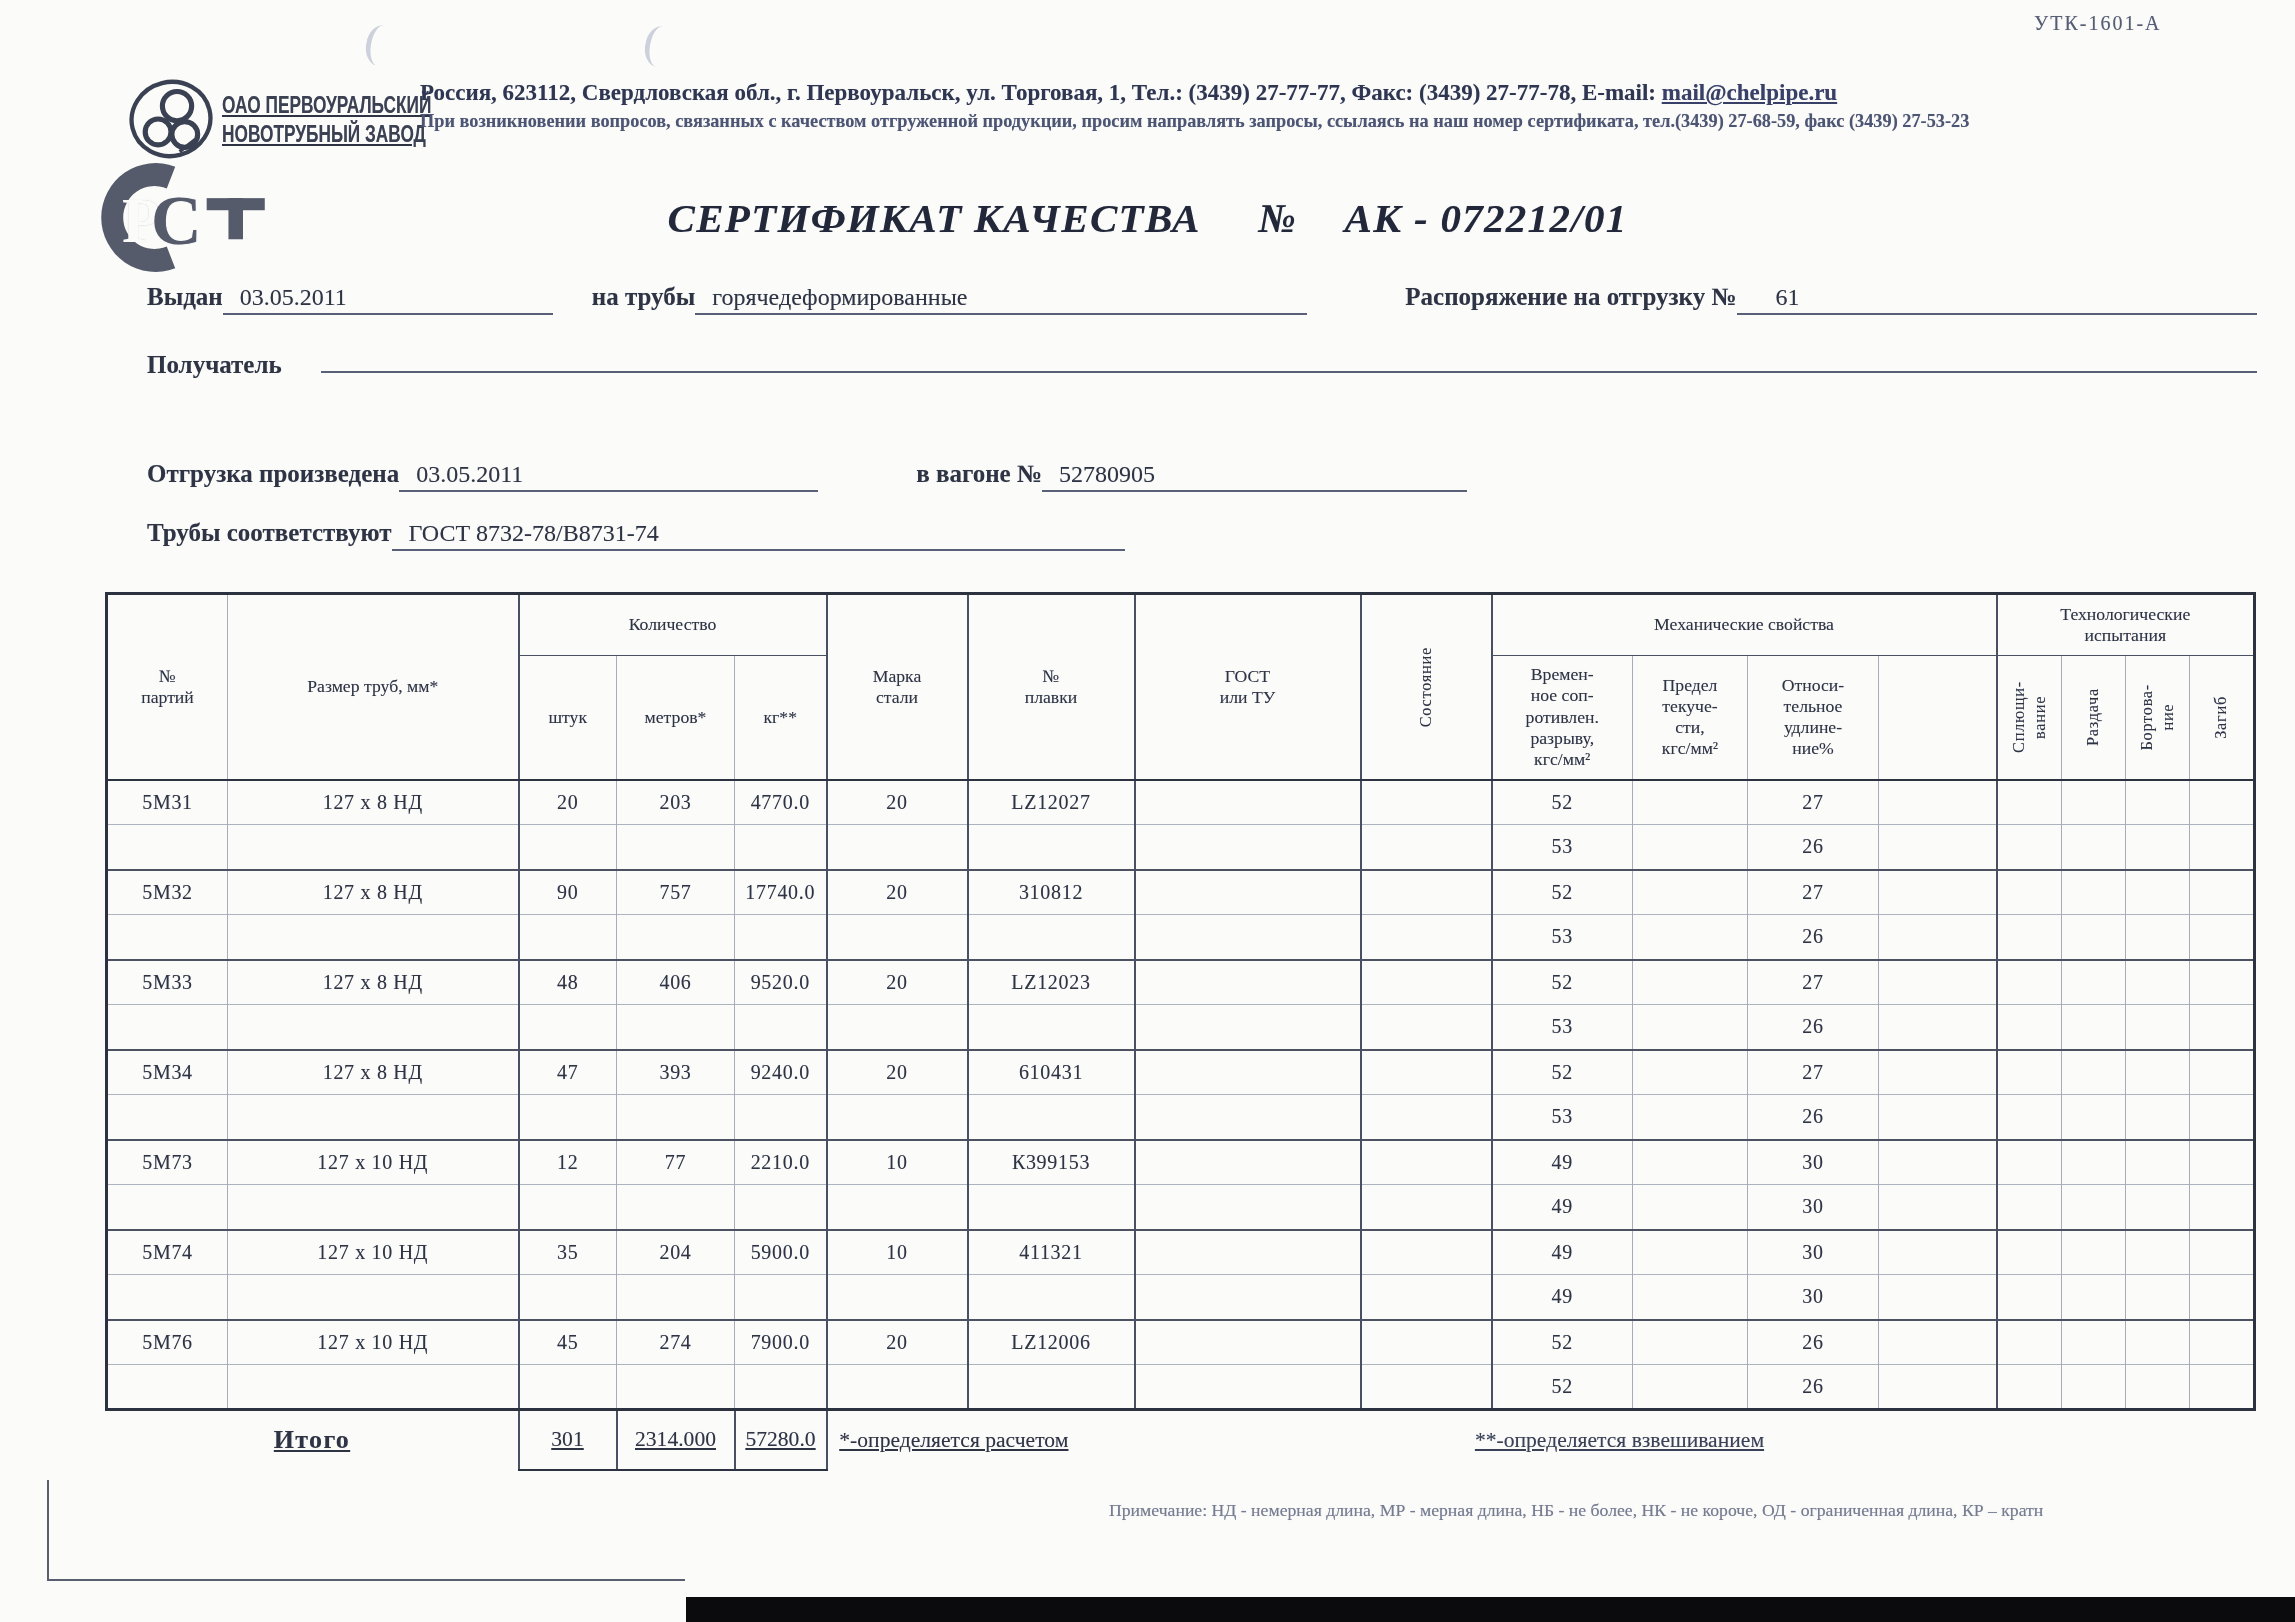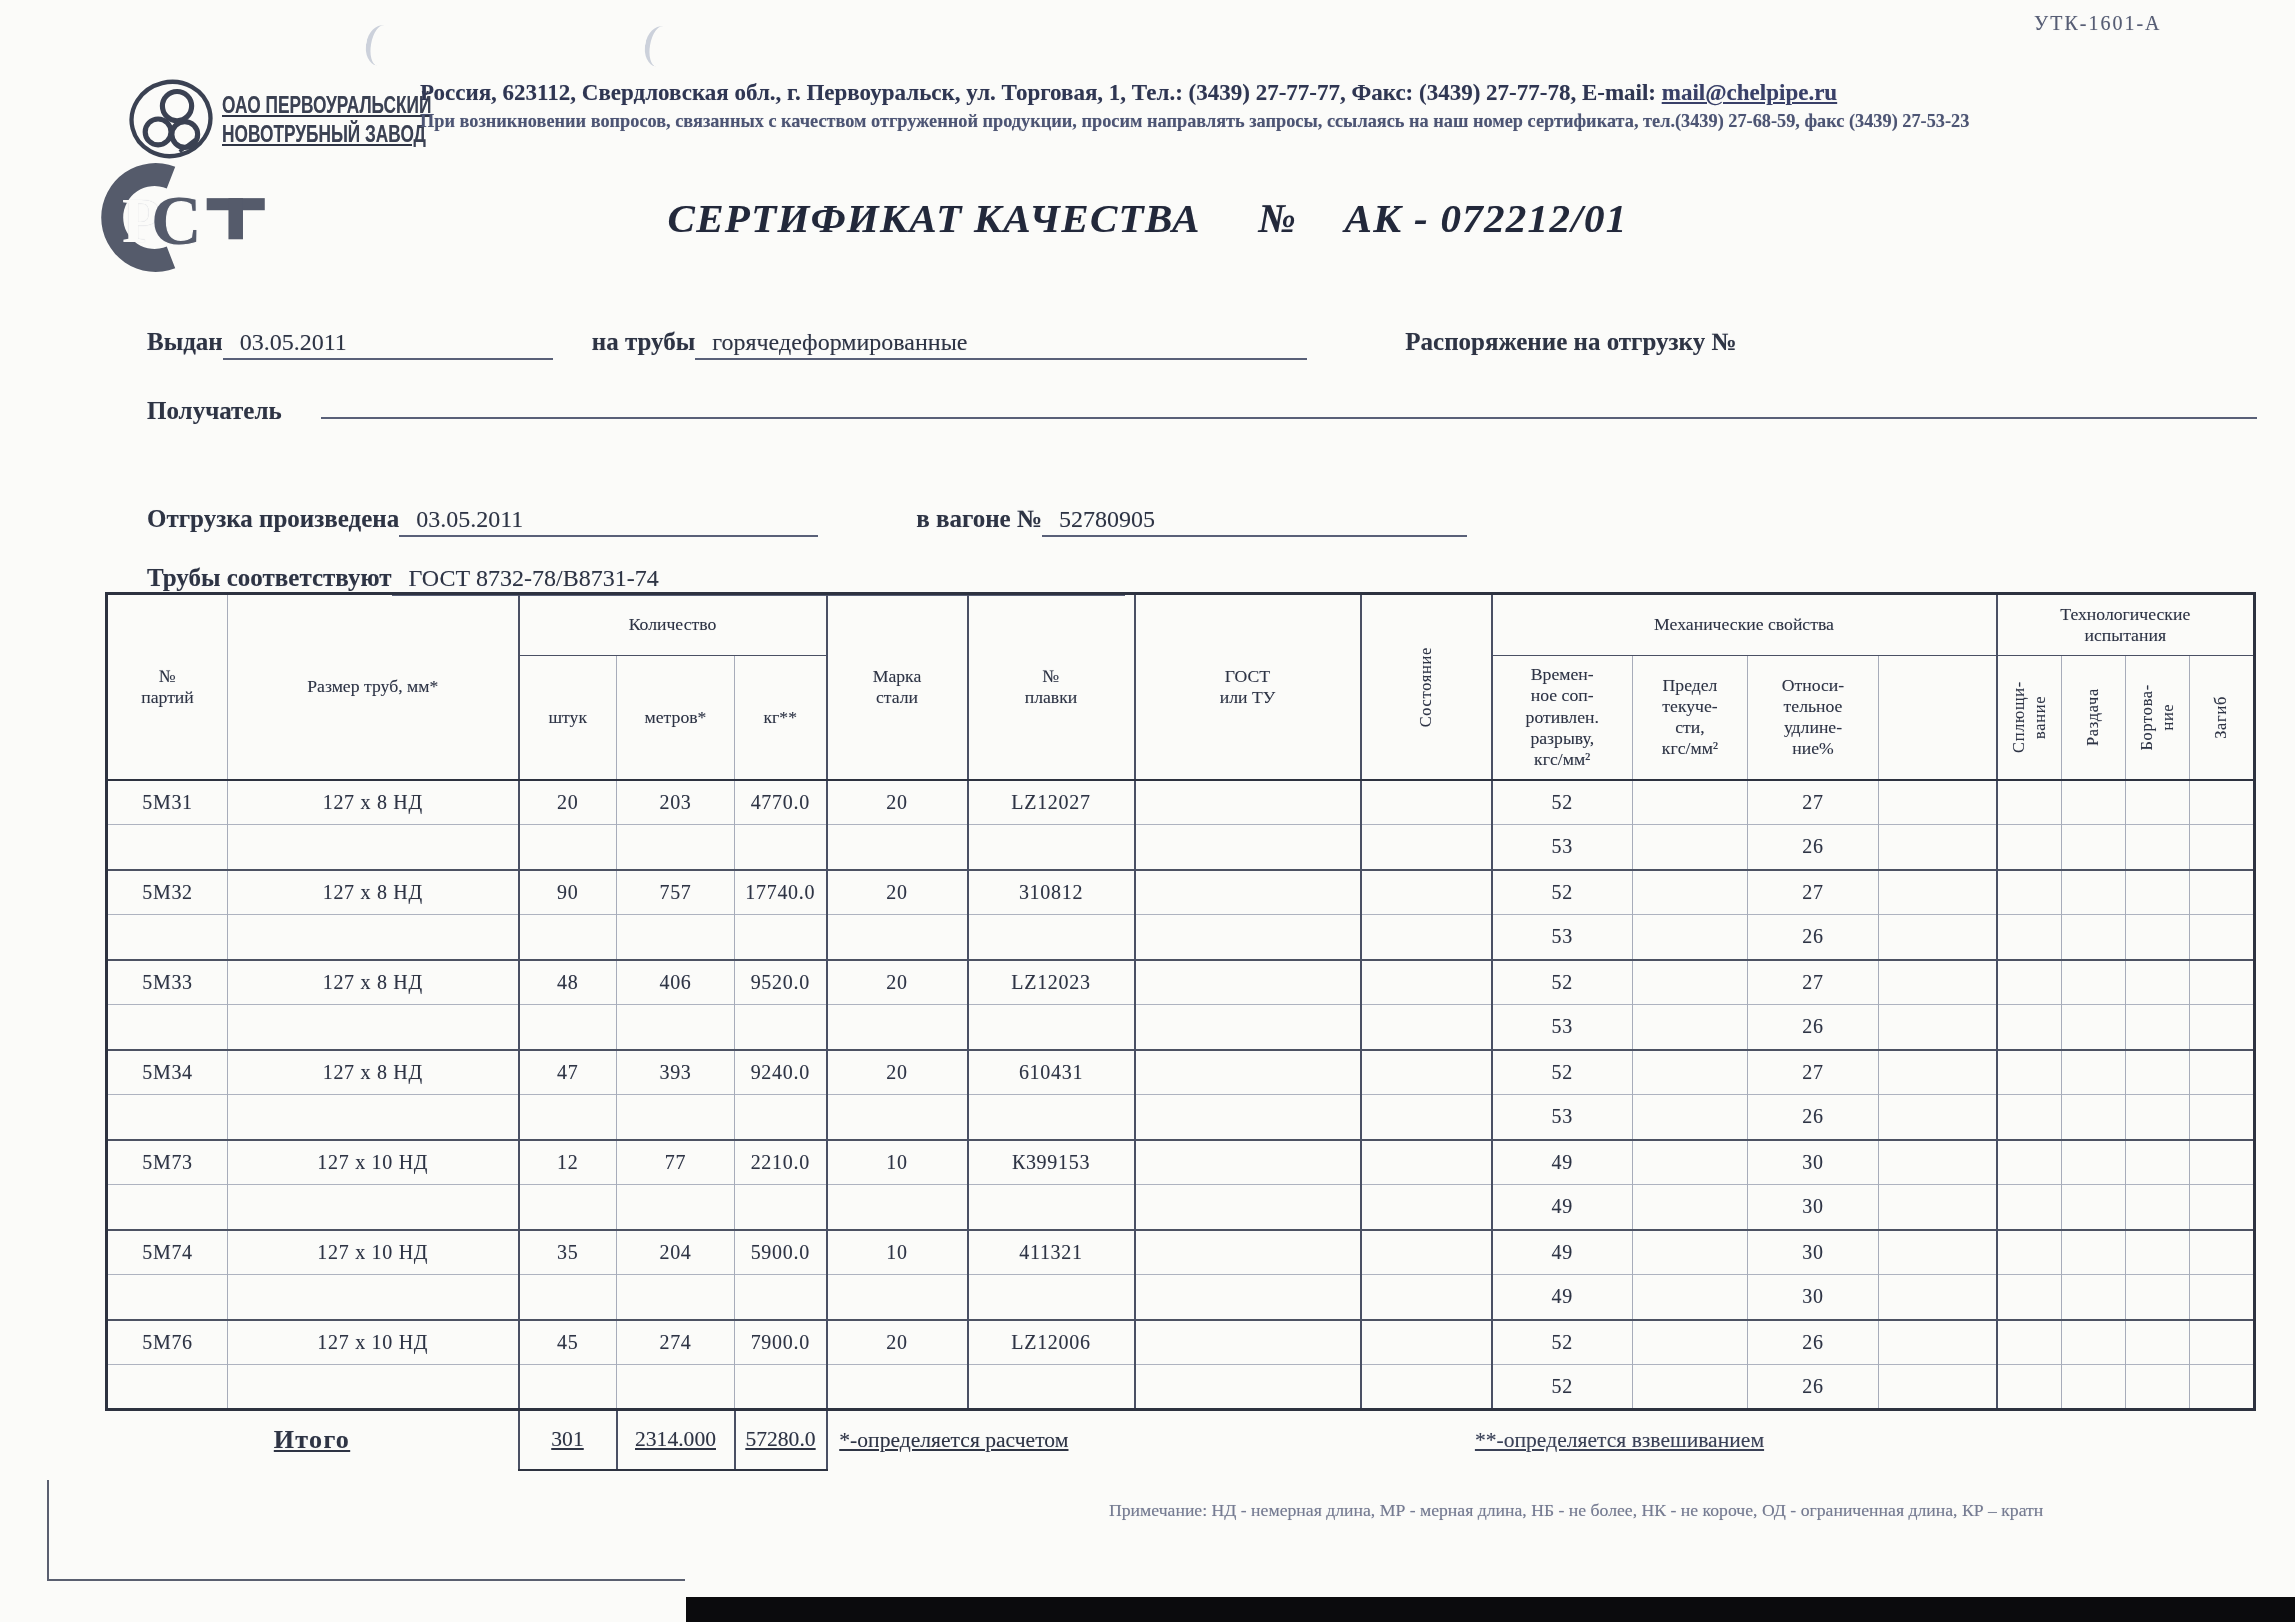--- a/index.html
+++ b/index.html
@@ -29,21 +29,21 @@
   .blob{position:absolute; width:29px; height:41px; border-left:5.9px solid #ccd1db; border-radius:50%; transform:rotate(10deg);}
   .rst-mark{position:absolute; left:99px; top:157px; width:196px; height:121px;}
   .doc-title{
     position:absolute; left:0; top:194px; width:100%; text-align:center;
     font-size:41px; font-weight:bold; font-style:italic; letter-spacing:1.3px; color:#22283a;
   }
   .doc-title .gap1{margin-left:46px;} .doc-title .gap2{margin-left:36px;}
   
   .fl{position:absolute; left:147px; right:38px; display:flex; align-items:baseline; white-space:nowrap; font-size:25px;}
   .fl .lab{font-weight:bold;}
-  .uline{display:inline-block; border-bottom:2px solid #596078; padding:0 0 2px 17px; font-size:24px; font-weight:normal; min-height:29px;margin-top:46px;}
+  .uline{display:inline-block; border-bottom:2px solid #596078; padding:0 0 2px 17px; font-size:24px; font-weight:normal; min-height:29px;}
   .grow{flex:1 1 auto;}
   .ml{margin-left:39px;} .ml2{margin-left:98px;}
   
   table.tbl{
     position:absolute; left:105px; top:592px; width:2146px;
     border-collapse:collapse; table-layout:fixed; font-size:20px;
   }
   .tbl th,.tbl td{overflow:hidden; text-align:center; vertical-align:middle; font-weight:normal; color:var(--ink);}
   .tbl thead th{font-size:17.7px; line-height:1.2;}
   .tbl tr.h1>th{border-top:3.3px solid var(--bdk); height:62px;}
@@ -116,20 +116,21 @@
     <span class="gap1">№</span>
     <span class="gap2">АК - 072212/01</span>
   </div>
 
   <div class="fl" style="top:283px;">
     <span class="lab">Выдан</span>
     <span class="uline" style="width:330px;">03.05.2011</span>
     <span class="lab ml">на трубы</span>
     <span class="uline" style="width:612px;">горячедеформированные</span>
     <span class="lab ml2">Распоряжение на отгрузку №</span>
+    <span class="uline grow" style="padding-left:39px;">61</span>
   </div>
 
   <div class="fl" style="top:344px;">
     <span class="lab">Получатель</span>
     <span class="uline grow ml"></span>
   </div>
 
 
   <div class="fl" style="top:460px;">
     <span class="lab">Отгрузка произведена</span>

